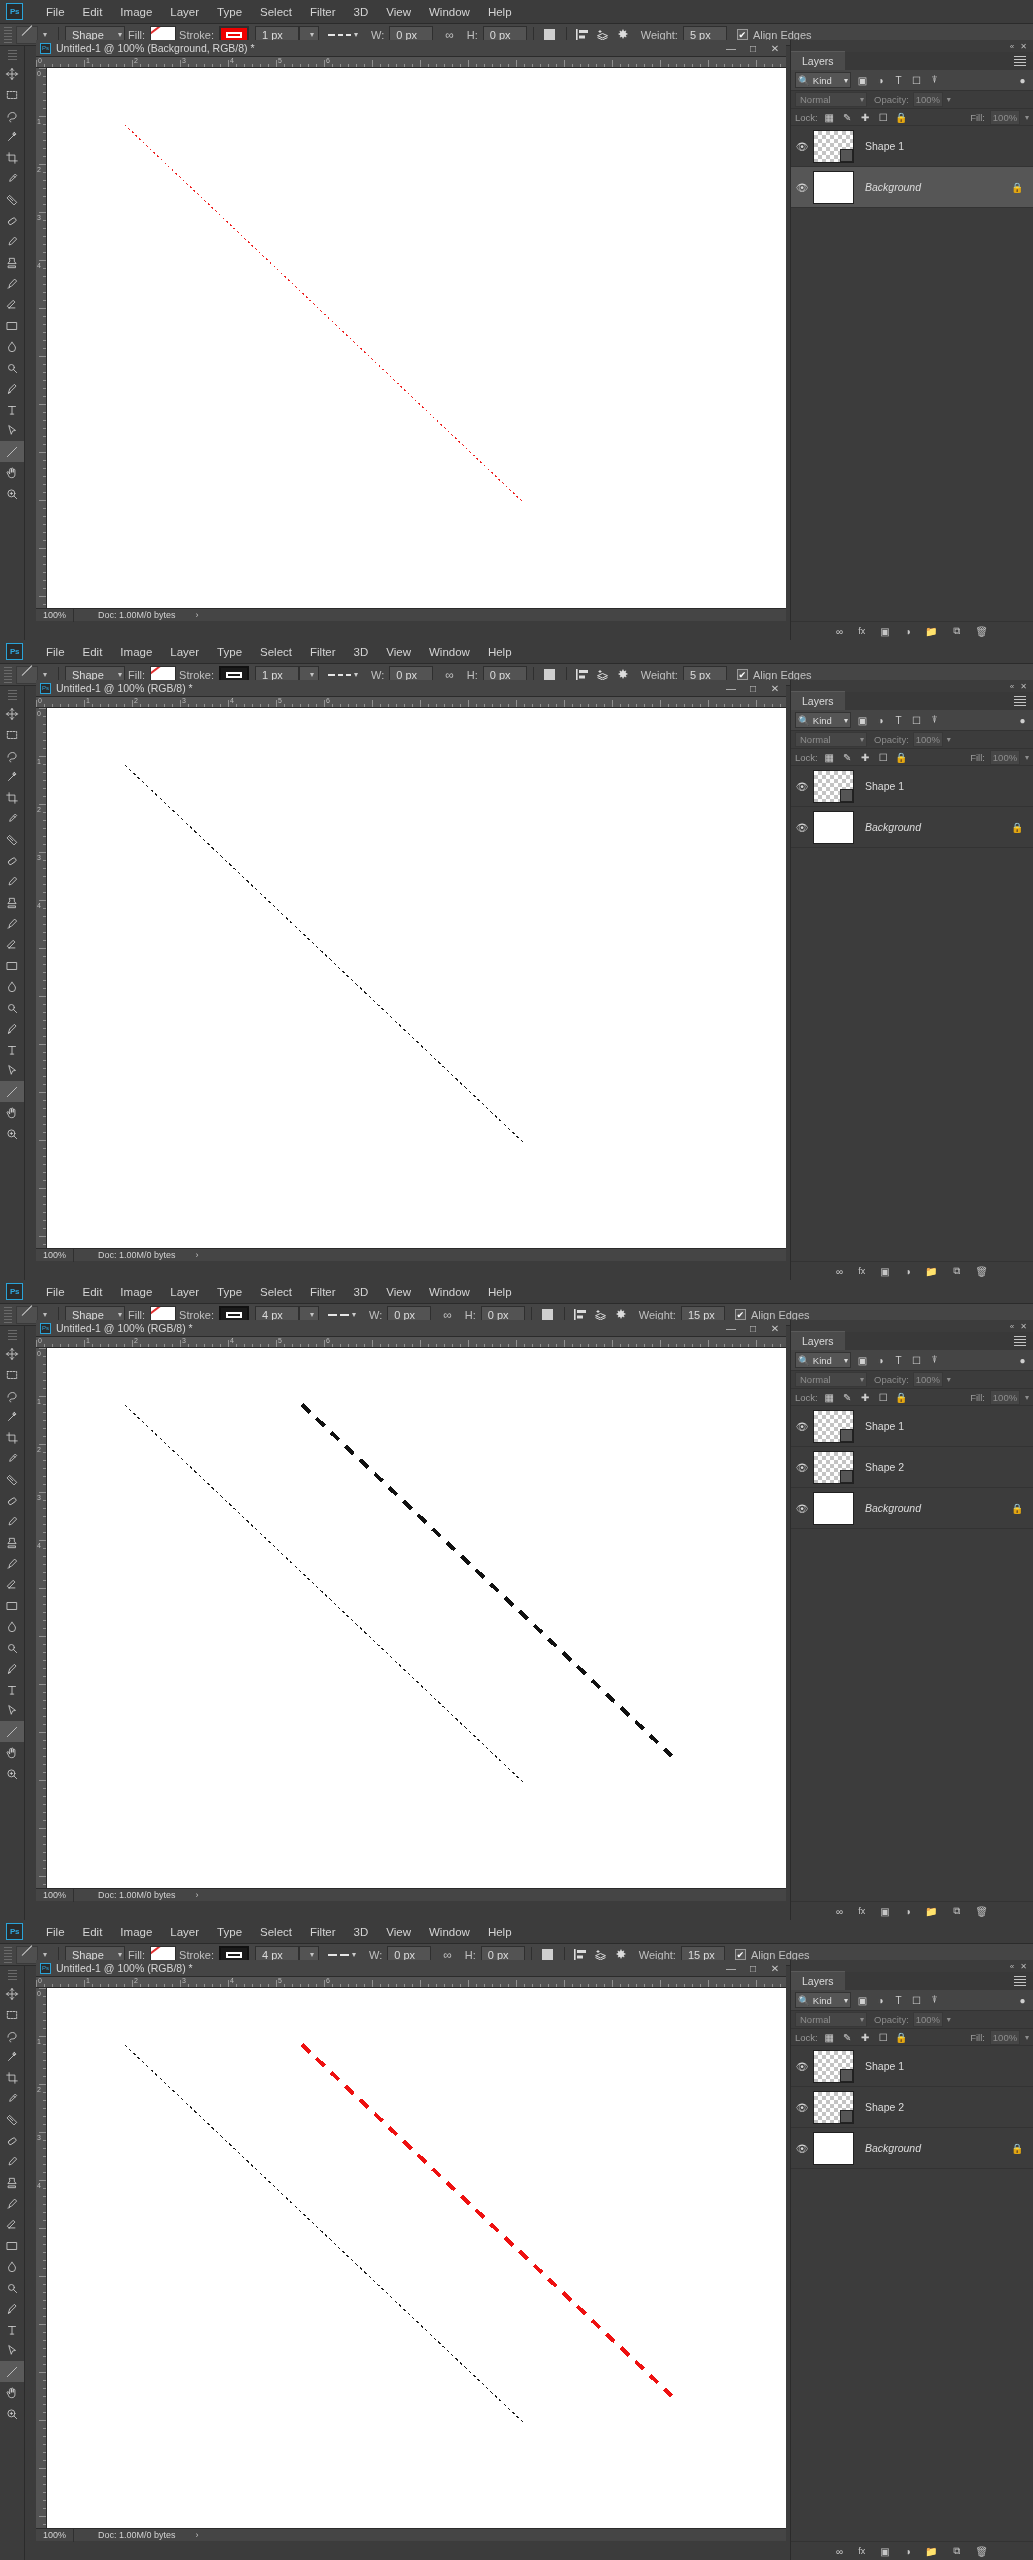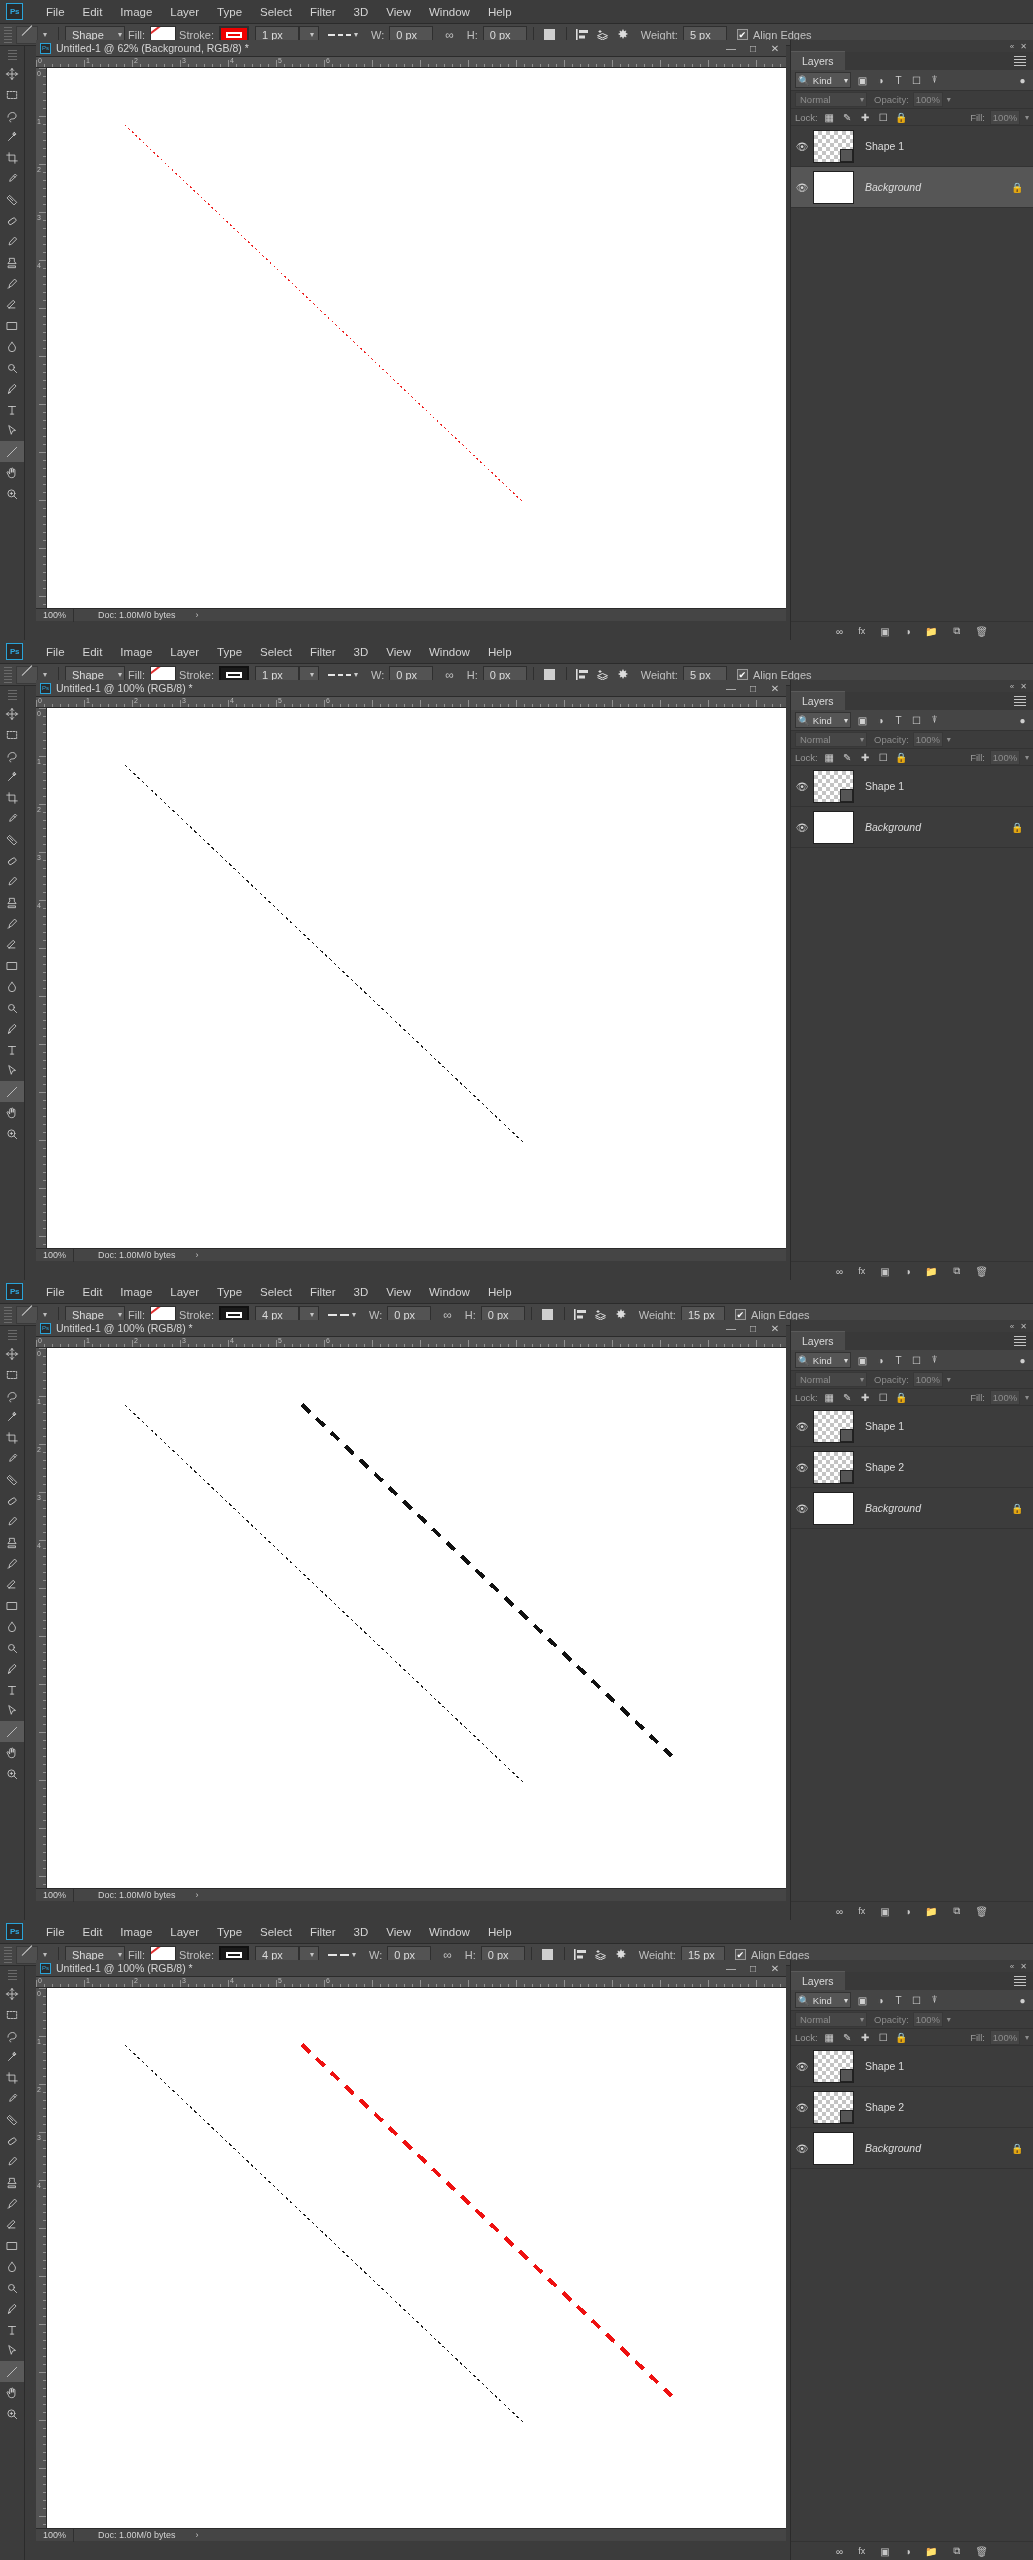--- a/index.html
+++ b/index.html
@@ -336,21 +336,21 @@
         <div class="tool">
           <svg width="14" height="14" viewBox="0 0 24 24" fill="none" stroke="#d4d4d4" stroke-width="1.4" stroke-linecap="round" stroke-linejoin="round">
             <circle cx="11" cy="11" r="6"></circle>
             <path d="M15.5 15.5L20 20M9 11h4M11 9v4"></path>
           </svg>
         </div>
       </div>
       <div class="docwin" style="left:36px;top:40px;width:750px;height:586px">  
         <div class="doctab">    
           <span class="pslogo-sm">Ps</span>    
-          <span class="tt">Untitled-1 @ 62% (Background, RGB/8) *</span>    
+          <span class="tt">Untitled-1 @ 100% (Background, RGB/8) *</span>    
           <span class="wbtns">      
             <span class="wbtn">—</span>      
             <span class="wbtn">□</span>      
             <span class="wbtn">✕</span>    
           </span>  
         </div>
         <div class="ruler-h">
           <i class="rtick" style="left:0px;bottom:0;width:1px;height:7px"></i>
           <span class="rnum" style="left:2px;top:0">0</span>
           <i class="rtick" style="left:8px;bottom:0;width:1px;height:3px"></i>

